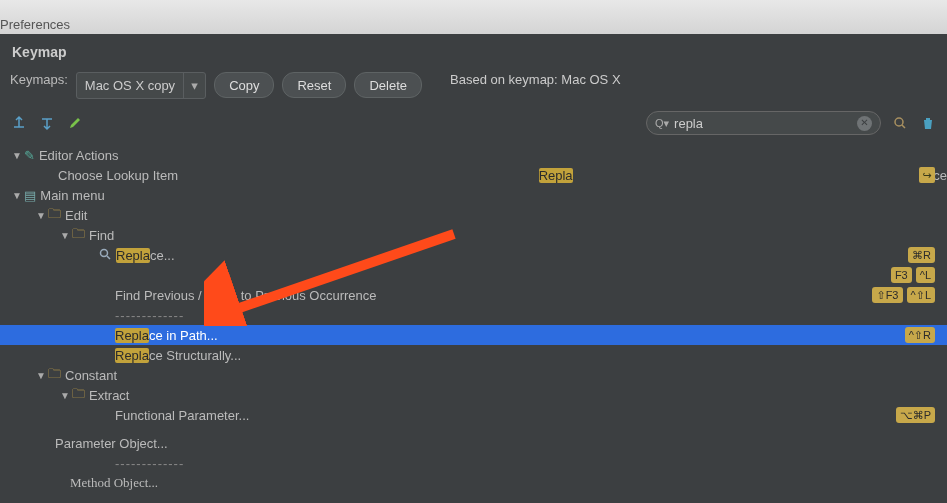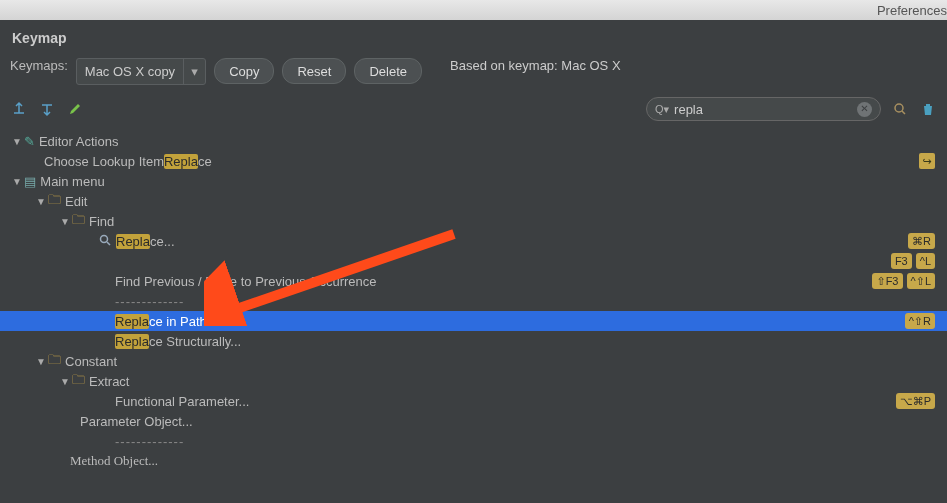--- a/index.html
+++ b/index.html
@@ -7,27 +7,27 @@
     font-family: -apple-system, "Helvetica Neue", Arial, sans-serif;
     font-size: 13px;
     background: #3c3f41;
     color: #bbbbbb;
     width: 947px;
     height: 503px;
     overflow: hidden;
     position: relative;
   }
   .titlebar {
-    height: 20px;
+    height: 34px;
     background: linear-gradient(#e8e8e8, #d4d4d4);
     color: #555;
-    text-align: right;
+    text-align: left;
     font-size: 13px;
     line-height: 18px;
-    padding-top:2px;
+    padding-top:16px;
   }
   .panel-header {
     padding: 10px 12px 4px;
     color: #ccc;
     font-weight: 600;
     font-size: 14px;
   }
   .toolbar-row1 {
     display: flex;
     align-items: flex-start;
@@ -180,21 +180,21 @@
 </div>
 
 <div class="tree">
 
   <div class="row">
     <span class="tw">▼</span>
     <span class="edicon">✎</span>
     <span>Editor Actions</span>
   </div>
 
-  <div class="row" style="padding-left:44px;">
+  <div class="row" style="padding-left:58px;justify-content:space-between;">
     <span>Choose Lookup Item </span>
       <span class="hl">Repla</span>
       <span>ce</span>
     <span class="shortcuts">
         <span class="exitbtn">↪</span>
       </span>
   </div>
 
   <div class="row">
     <span class="tw">▼</span>
@@ -273,21 +273,21 @@
   </div>
 
 
   <div class="row" style="padding-left:115px;">
     <span>Functional Parameter...</span>
     <span class="shortcuts">
         <span class="kbd">⌥⌘P</span>
       </span>
   </div>
 
-  <div class="row" style="padding-left:80px;">
+  <div class="row" style="padding-left:55px;margin-top:8px;">
     <span>Parameter Object...</span>
   </div>
 
   <div class="row" style="padding-left:115px;">
     <span class="dashed">-------------</span>
   </div>
 
   <div class="row" style="padding-left:70px;font-family:Liberation Serif, serif;">
     <span>Method Object...</span>
   </div>

